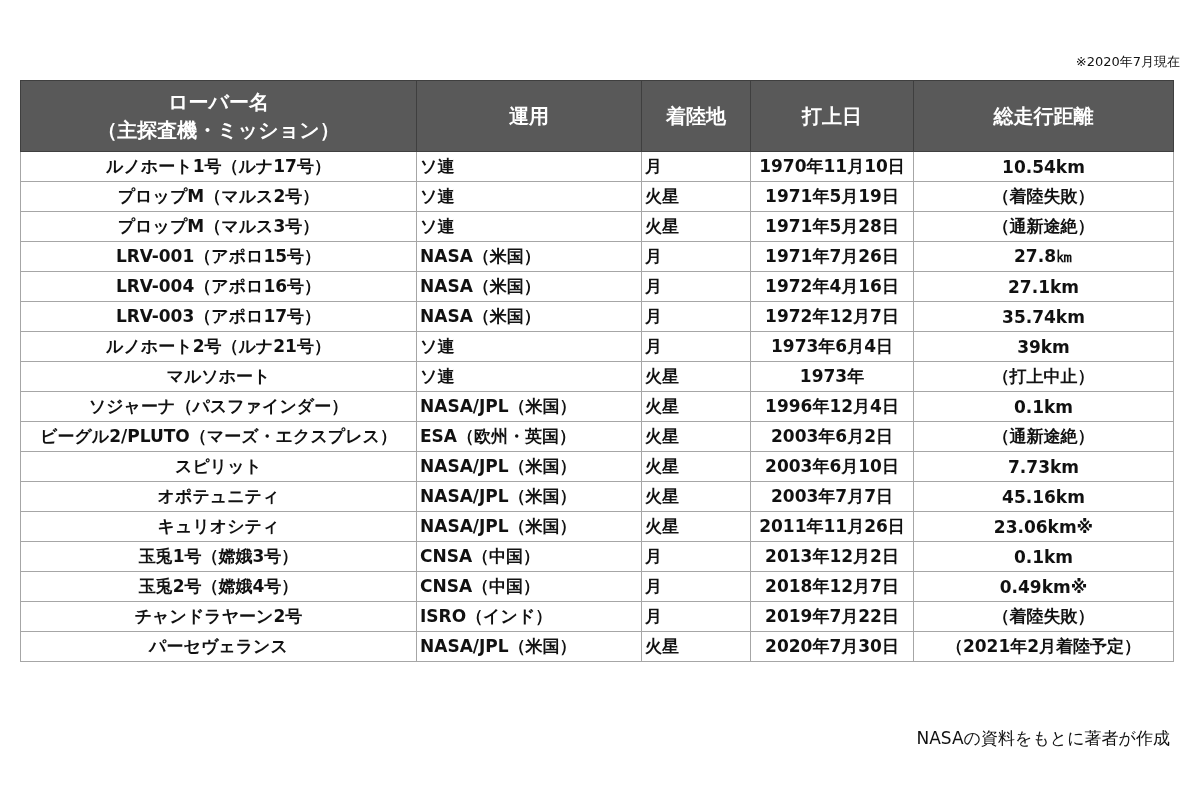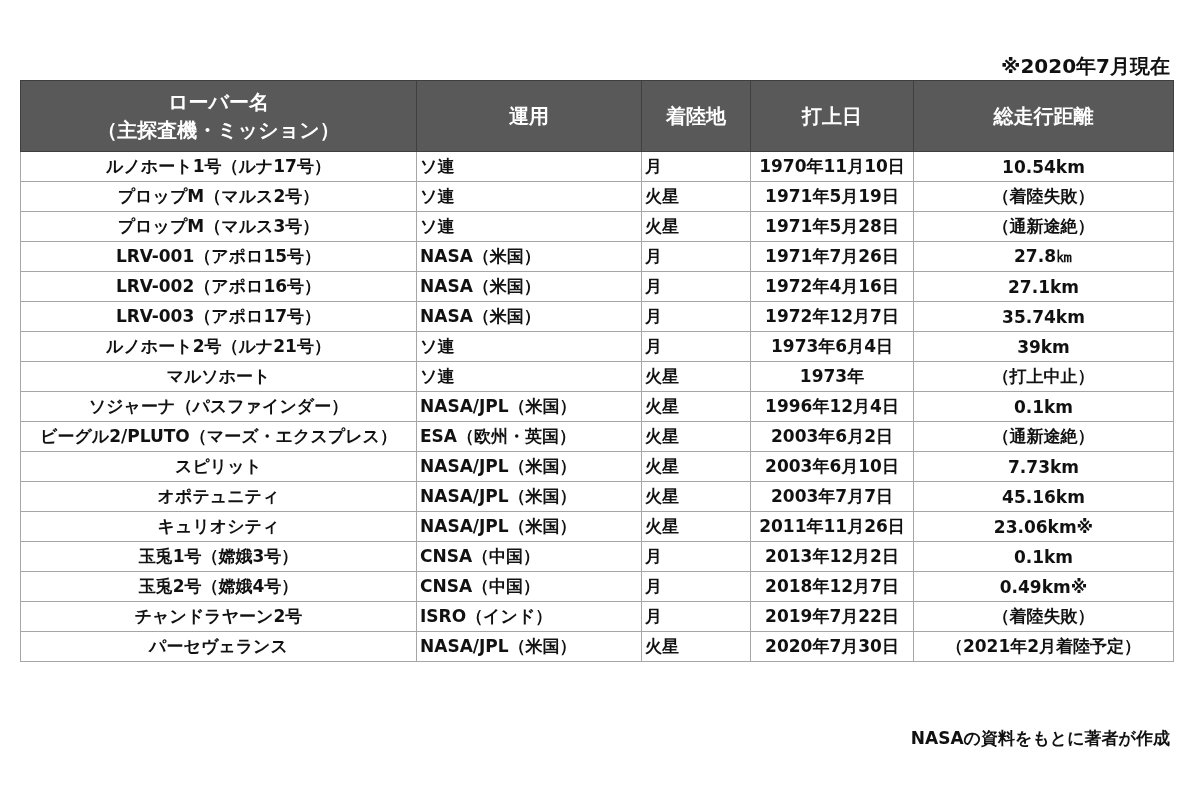--- a/index.html
+++ b/index.html
@@ -1,27 +1,27 @@
 <!DOCTYPE html>
 <html><head>
 <meta charset="utf-8">
 <style>
   html, body { margin:0; padding:0; background:#ffffff; }
   body { width:1200px; height:797px; position:relative; overflow:hidden;
          font-family:"DejaVu Sans","Liberation Sans",sans-serif; color:#111; }
-  .note-top { position:absolute; top:53px; right:30px; font-size:20px; font-weight:bold; }
+  .note-top { position:absolute; top:53px; right:20px; font-size:13px; font-weight:normal; }
   table { position:absolute; left:20px; top:80px; border-collapse:collapse; table-layout:fixed; width:1153px; }
   col.c1{width:396px;} col.c2{width:225px;} col.c3{width:109px;} col.c4{width:163px;} col.c5{width:260px;}
   th { background:#595959; color:#ffffff; font-size:20px; font-weight:bold; height:70px;
        border:1px solid #3f3f3f; text-align:center; line-height:28px; padding:0; }
   td { height:29px; border:1px solid #a6a6a6; font-size:17px; font-weight:bold; padding:0 3px;
        white-space:nowrap; overflow:hidden; }
   td.c { text-align:left; }
   td.l { text-align:center; }
-  .note-bottom { position:absolute; top:727px; right:30px; font-size:17px; font-weight:bold; }
+  .note-bottom { position:absolute; top:727px; right:30px; font-size:17px; font-weight:normal; }
 </style>
 </head>
 <body>
 
 <div class="note-top">※2020年7月現在</div>
 
 <table>
   <colgroup>
       <col class="c1">
       <col class="c2">
@@ -64,21 +64,21 @@
         <td class="l">（通新途絶）</td>
       </tr>
       <tr>
         <td class="l">LRV-001（アポロ15号）</td>
         <td class="c">NASA（米国）</td>
         <td class="c">月</td>
         <td class="l">1971年7月26日</td>
         <td class="l">27.8㎞</td>
       </tr>
       <tr>
-        <td class="l">LRV-002（アポロ16号）</td>
+        <td class="l">LRV-004（アポロ16号）</td>
         <td class="c">NASA（米国）</td>
         <td class="c">月</td>
         <td class="l">1972年4月16日</td>
         <td class="l">27.1km</td>
       </tr>
       <tr>
         <td class="l">LRV-003（アポロ17号）</td>
         <td class="c">NASA（米国）</td>
         <td class="c">月</td>
         <td class="l">1972年12月7日</td>

